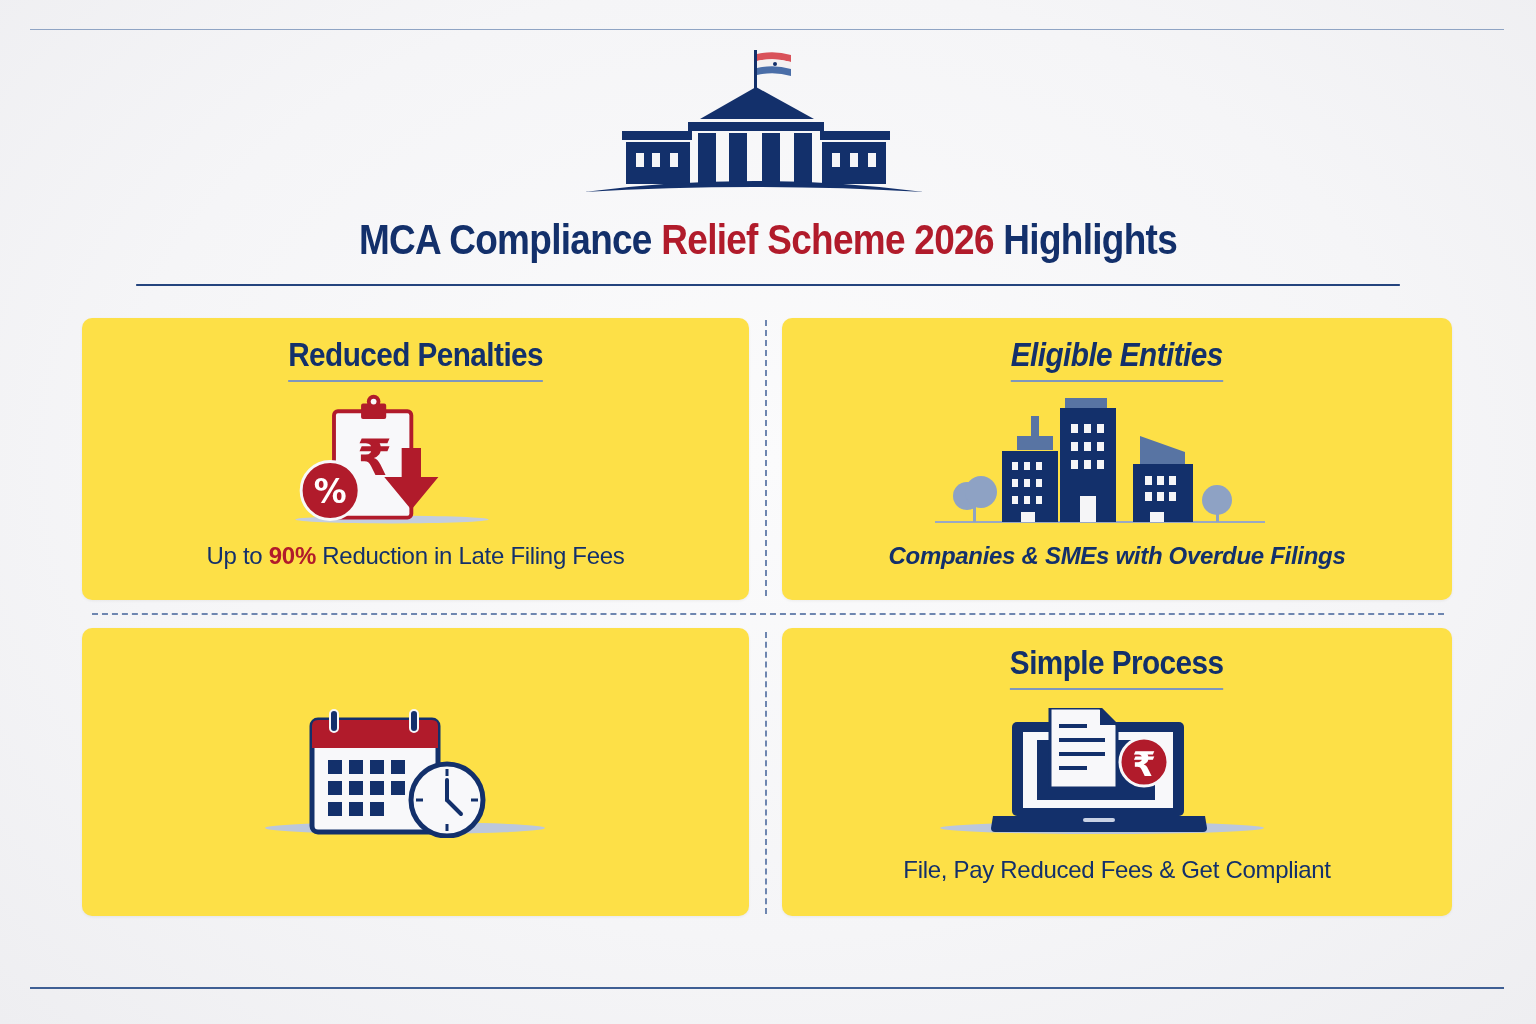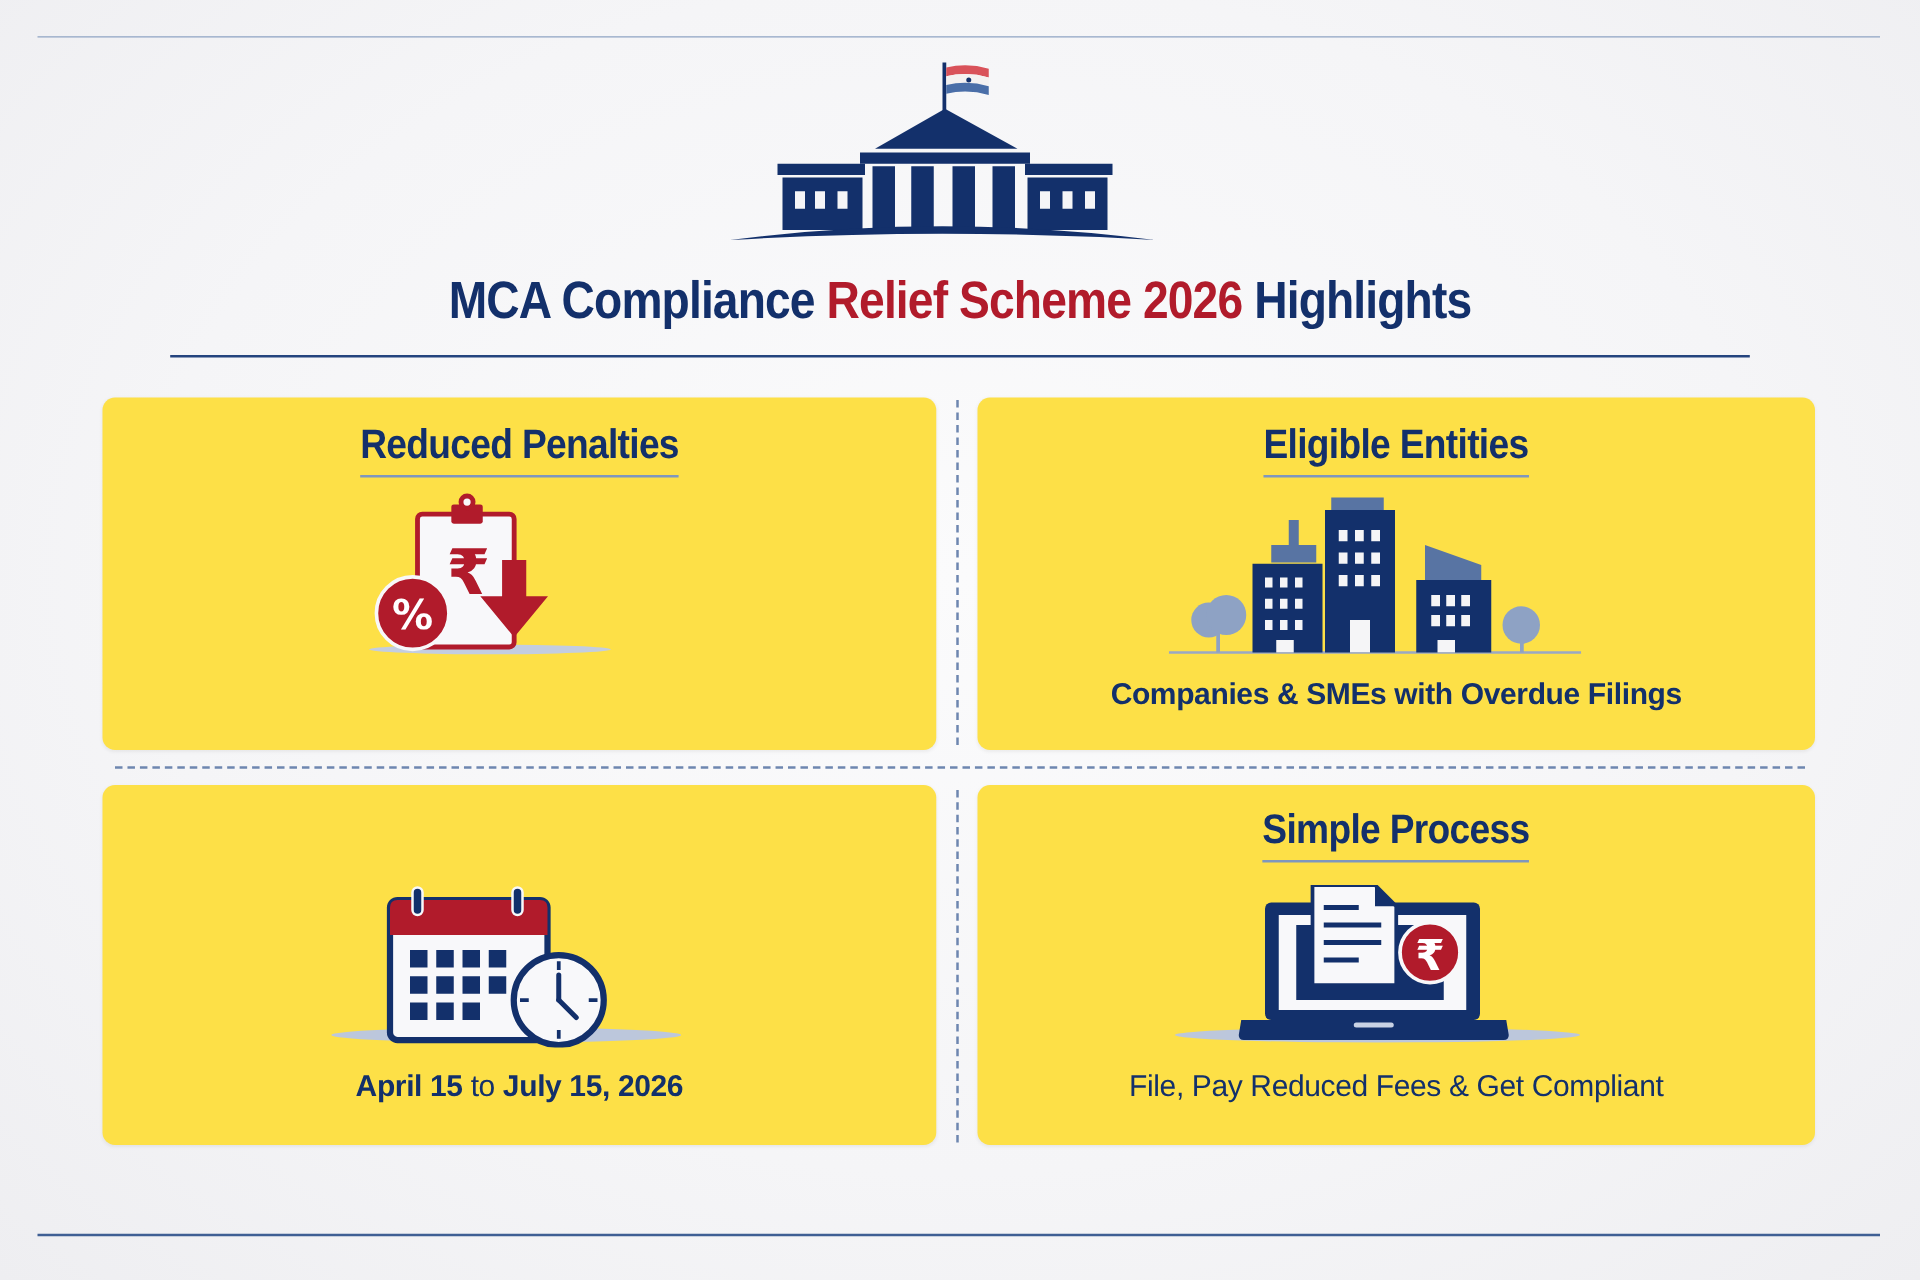--- a/index.html
+++ b/index.html
@@ -98,23 +98,28 @@
     <ellipse cx="120" cy="134" rx="100" ry="4" fill="#c3cde0"></ellipse>
     <rect x="60" y="22" width="80" height="110" rx="4" fill="#f8f8fa" stroke="#b11b2b" stroke-width="4"></rect>
     <rect x="88" y="14" width="26" height="16" rx="2" fill="#b11b2b"></rect>
     <circle cx="101" cy="12" r="7" fill="#b11b2b"></circle>
     <circle cx="101" cy="12" r="3" fill="#f8f8fa"></circle>
     <text x="102" y="88" font-family="DejaVu Sans, sans-serif" font-size="52" font-weight="bold" fill="#b11b2b" text-anchor="middle">₹</text>
     <polygon points="130,60 150,60 150,90 168,90 140,124 112,90 130,90" fill="#b11b2b"></polygon>
     <circle cx="56" cy="104" r="30" fill="#b11b2b" stroke="#f8f8fa" stroke-width="3"></circle>
     <text x="56" y="117" font-family="DejaVu Sans, sans-serif" font-size="34" font-weight="bold" fill="#ffffff" text-anchor="middle">%</text>
   </svg>
-</div>
-
-<div class="card" style="left:782px; top:318px; width:670px; height:282px;">
+  <div class="caption" style="top:224px;">
+    <span>Up to</span>
+    <span class="hl">90%</span>
+    <span>Reduction in Late Filing Fees</span>
+  </div>
+</div>
+
+<div class="card" style="left:782px; top:318px; width:670px; height:282px;font-style:italic;">
   <div class="heading" style="top:18px;">
     <span>Eligible Entities</span>
   </div>
   <svg class="icon" viewBox="0 0 330 130" style="left:153px; top:78px; width:330px; height:130px;">
     <line x1="0" y1="126" x2="330" y2="126" stroke="#9aa8c4" stroke-width="2"></line>
     <circle cx="32" cy="100" r="14" fill="#8ea2c4"></circle>
     <circle cx="46" cy="96" r="16" fill="#8ea2c4"></circle>
     <rect x="38" y="108" width="3" height="18" fill="#8ea2c4"></rect>
     <circle cx="282" cy="104" r="15" fill="#8ea2c4"></circle>
     <rect x="281" y="110" width="3" height="16" fill="#8ea2c4"></rect>
@@ -181,25 +186,20 @@
     <circle cx="192" cy="92" r="36" fill="#f8f8fa" stroke="#13306b" stroke-width="5"></circle>
     <g stroke="#13306b" stroke-width="3">
       <line x1="192" y1="61" x2="192" y2="68"></line>
         <line x1="192" y1="116" x2="192" y2="123"></line>
       <line x1="161" y1="92" x2="168" y2="92"></line>
         <line x1="216" y1="92" x2="223" y2="92"></line>
     </g>
     <line x1="192" y1="92" x2="192" y2="72" stroke="#13306b" stroke-width="4" stroke-linecap="round"></line>
     <line x1="192" y1="92" x2="206" y2="106" stroke="#13306b" stroke-width="4" stroke-linecap="round"></line>
   </svg>
-  <div class="caption bold" style="top:228px;">
-    <span>April 15</span>
-    <span style="font-weight:normal;">to</span>
-    <span>July 15, 2026</span>
-  </div>
 </div>
 
 <div class="card" style="left:782px; top:628px; width:670px; height:288px;">
   <div class="heading" style="top:16px;">
     <span>Simple Process</span>
   </div>
   <svg class="icon" viewBox="0 0 330 130" style="left:155px; top:80px; width:330px; height:130px;">
     <ellipse cx="165" cy="120" rx="162" ry="6" fill="#bcc7dc"></ellipse>
     <rect x="75" y="14" width="172" height="94" rx="5" fill="#13306b"></rect>
     <rect x="86" y="24" width="150" height="76" fill="#f8f8fa"></rect>

